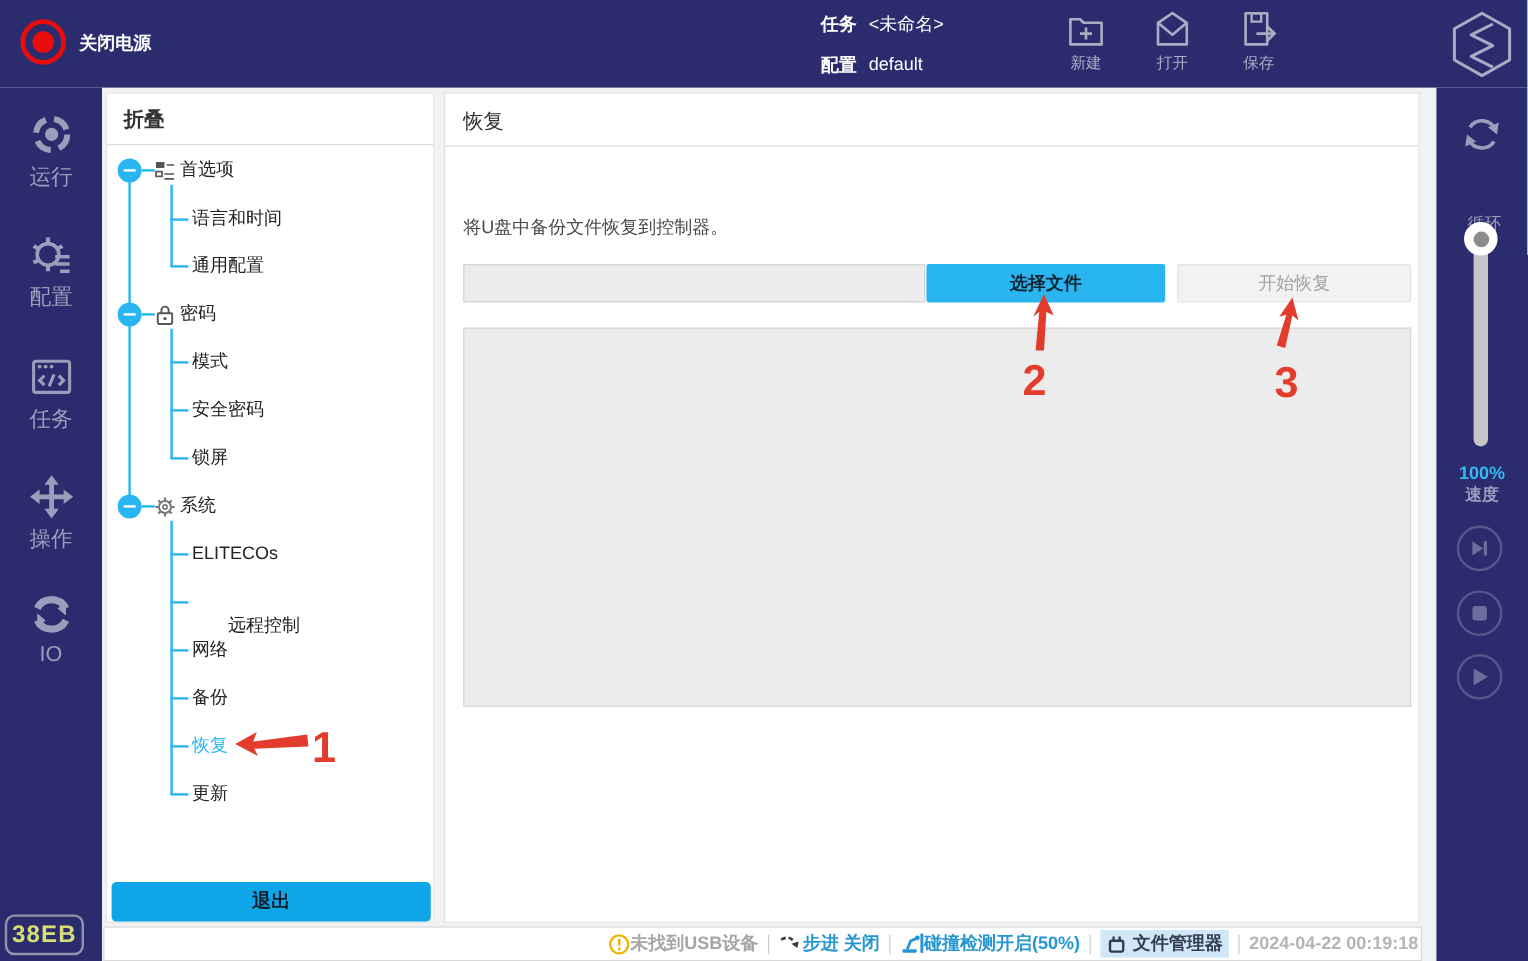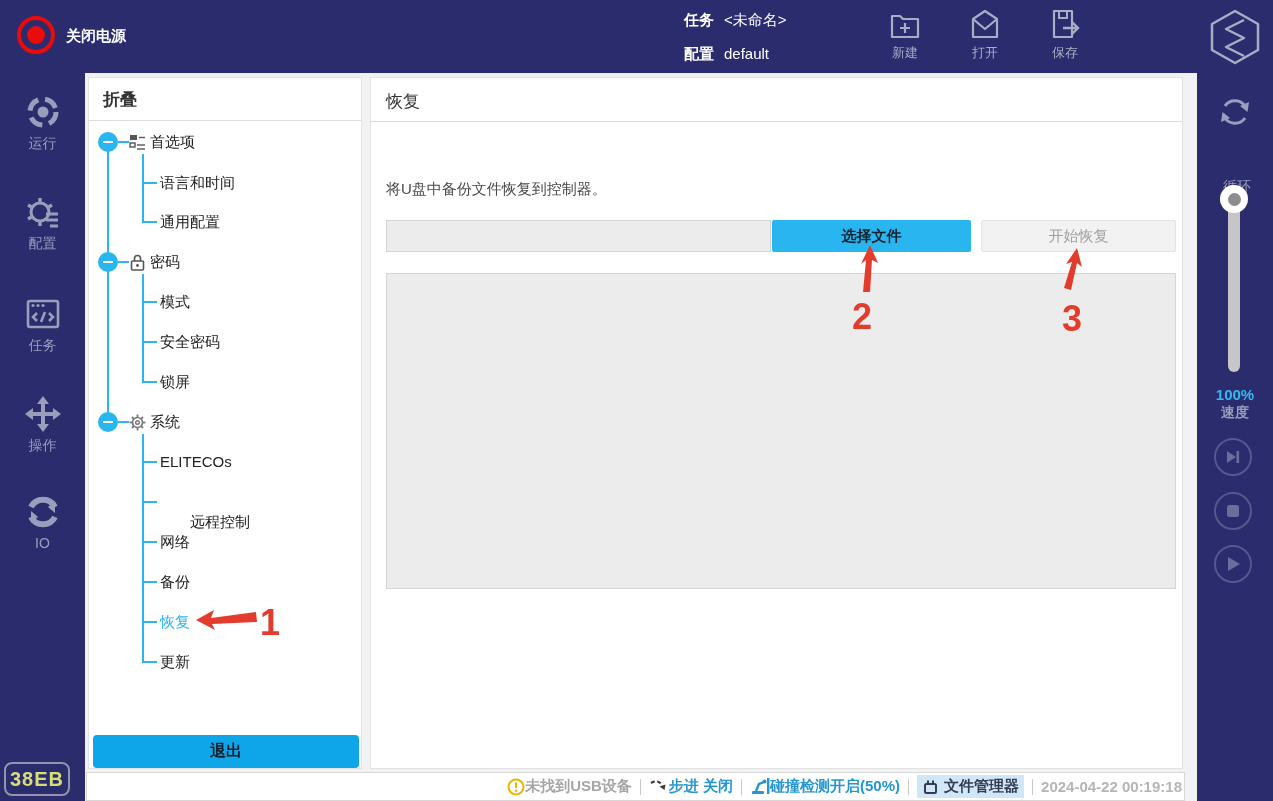--- a/index.html
+++ b/index.html
@@ -7,31 +7,31 @@
   .abs { position:absolute; }
   #stage { position:relative; width:1273px; height:801px; background:#f0f2f3; }
 
   
   #topbar { left:0; top:0; width:1273px; height:73px; background:#2a2c6e; }
   #power-btn { left:17px; top:16px; width:38px; height:38px; border:4px solid #ea0b0b; border-radius:50%; display:flex; align-items:center; justify-content:center; }
   #power-btn .dot { width:18px; height:18px; background:#ea0b0b; border-radius:50%; }
   #shutdown-label { left:66px; top:27px; color:#fff; font-size:15px; font-weight:bold; }
   .tb-row { position:absolute; left:684px; color:#fff; font-size:15px; display:flex; gap:10px; }
   .tb-row .lbl { font-weight:bold; }
-  #tb-actions { left:878px; top:7px; display:flex; gap:26px; }
+  #tb-actions { left:878px; top:7px; display:flex; gap:18px; }
   .tb-action { width:54px; display:flex; flex-direction:column; align-items:center; gap:3px; cursor:pointer; }
   .tb-action svg { width:32px; height:34px; }
   .tb-action .cap { font-size:13px; color:#a9adc4; }
   #brand-logo { left:1206px; top:8px; width:58px; height:58px; }
 
   
   #left-sidebar { left:0; top:73px; width:85px; height:728px; background:#2a2c6e; }
   .nav-item { position:absolute; left:0; width:85px; display:flex; flex-direction:column; align-items:center; gap:4px; cursor:pointer; }
   .nav-item svg { width:38px; height:38px; }
-  .nav-item .cap { font-size:14px; color:#9a9eba; }
+  .nav-item .cap { font-size:18px; color:#9a9eba; }
   #safety-code { position:absolute; left:4px; top:689px; width:66px; height:34px; border:2px solid #9094ac; border-radius:8px; color:#d8de76; font-size:20px; font-weight:bold; letter-spacing:1px; display:flex; align-items:center; justify-content:center; }
 
   
   #right-sidebar { left:1197px; top:73px; width:76px; height:728px; background:#2a2c6e; }
   #loop-icon { position:absolute; left:19px; top:20px; width:38px; height:38px; }
   #loop-label { position:absolute; left:0; top:66px; width:80px; text-align:center; color:#9a9eba; font-size:14px;margin-top:39px; }
   #speed-track { position:absolute; left:31px; top:126px; width:12px; height:173px; background:#c6c6c6; border-radius:6px; }
   #speed-handle { position:absolute; left:23px; top:112px; width:28px; height:28px; background:#fff; border-radius:50%; display:flex; align-items:center; justify-content:center; }
   #speed-handle .inner { width:13px; height:13px; background:#8c8c8c; border-radius:50%; }
   #speed-value { position:absolute; left:0; top:313px; width:76px; text-align:center; color:#35b9f0; font-size:15px; font-weight:bold; }

